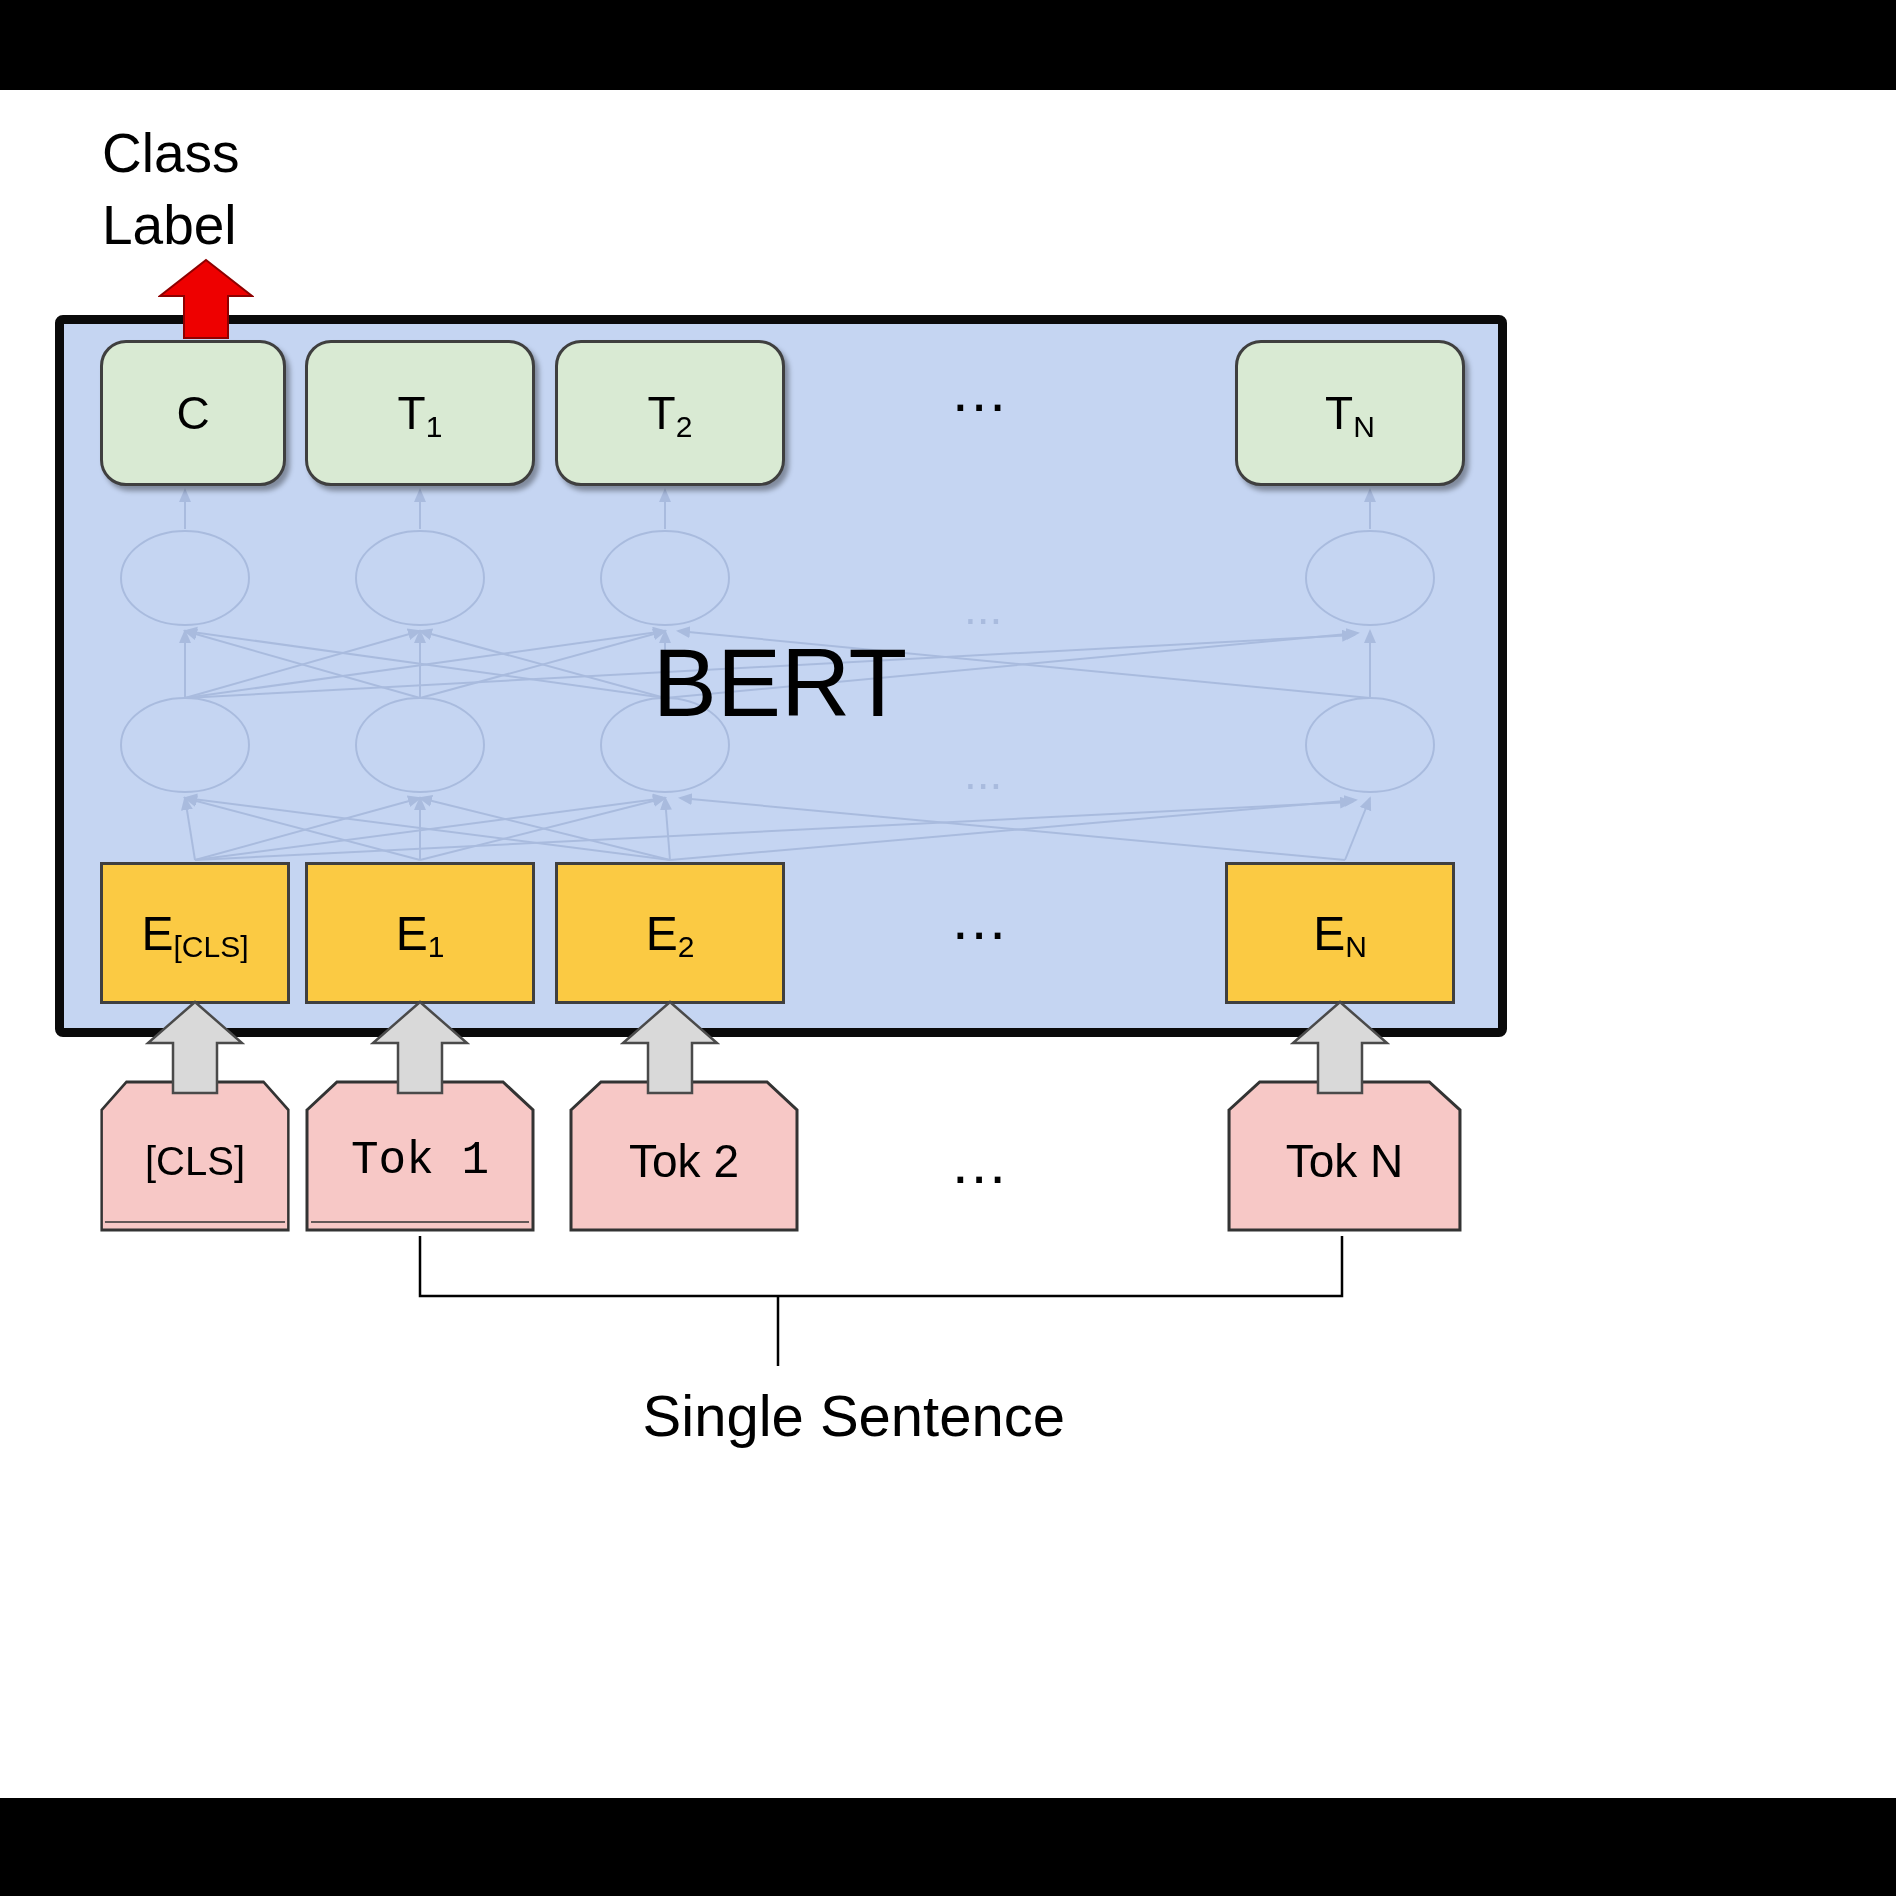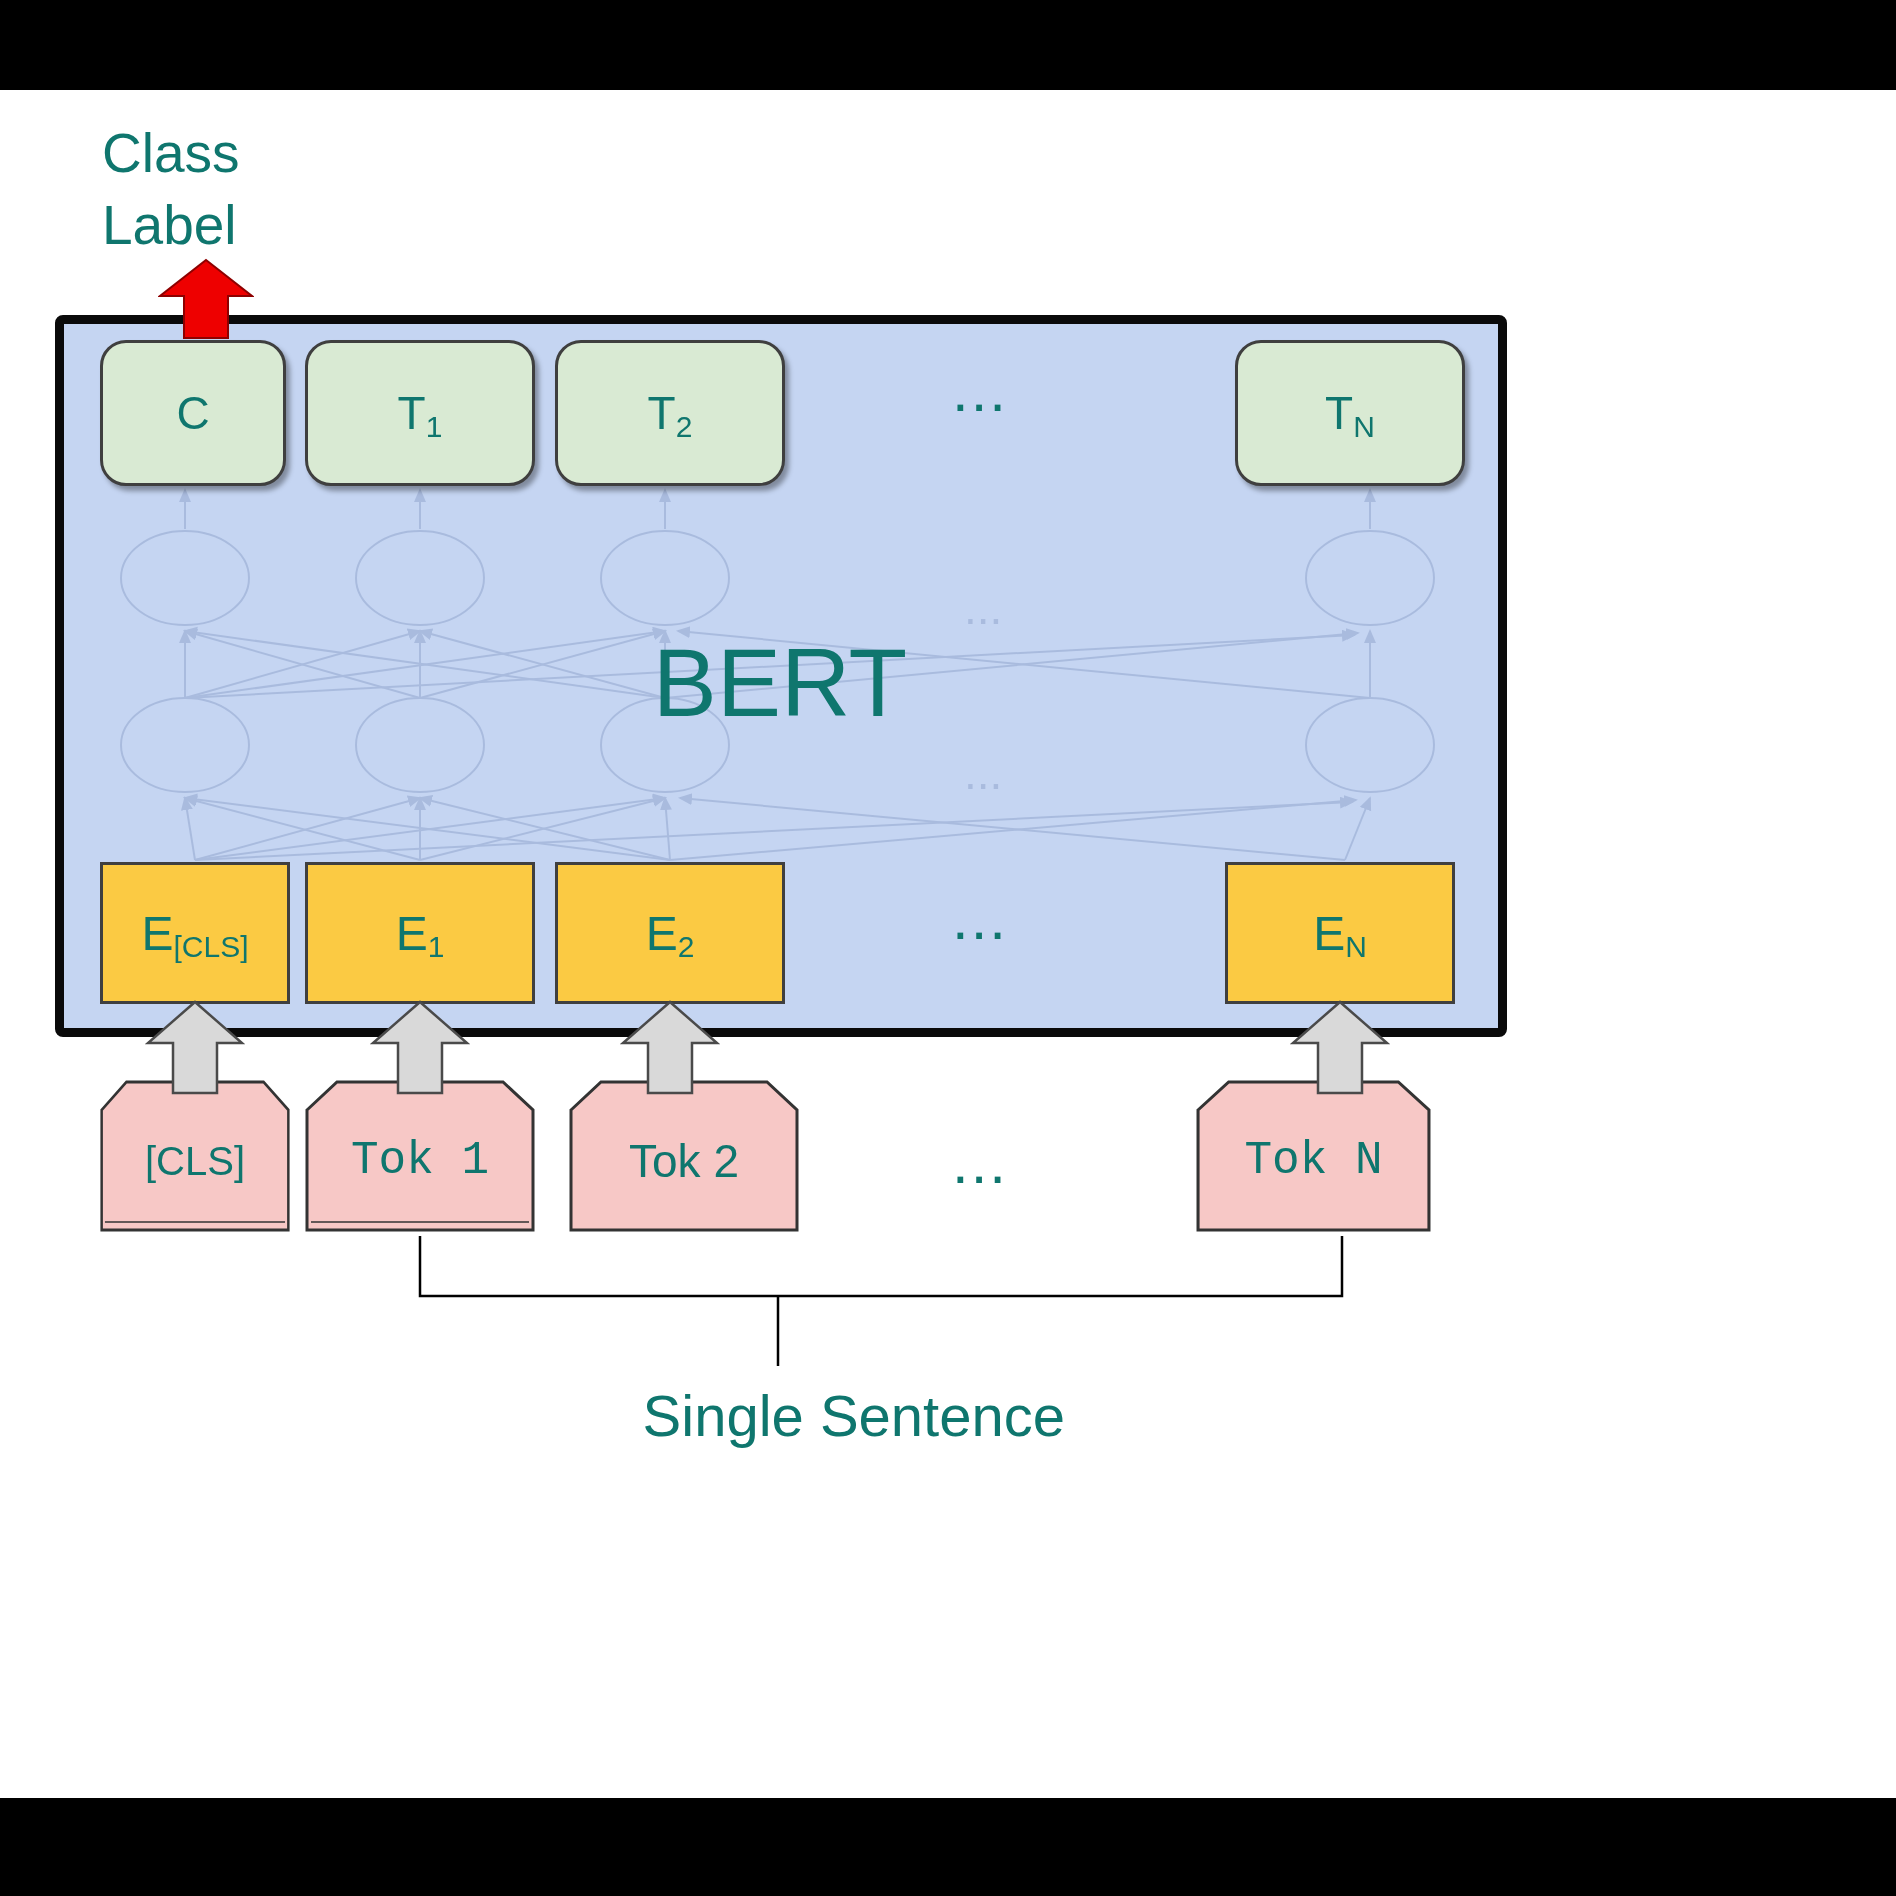--- a/index.html
+++ b/index.html
@@ -1,18 +1,18 @@
 <!DOCTYPE html>
 <html><head>
 <meta charset="utf-8">
 <style>
   html,body { margin:0; padding:0; background:#ffffff; }
   .page {
     position:relative; width:1896px; height:1896px; overflow:hidden;
-    background:#ffffff; font-family:"Liberation Sans","DejaVu Sans",sans-serif; color:#0f766e;
+    background:#ffffff; font-family:"Liberation Sans","DejaVu Sans",sans-serif; color:#000000;
   }
   .bar { position:absolute; left:0; width:1896px; background:#000; z-index:20; }
   .bar-top { top:0; height:90px; }
   .bar-bottom { top:1798px; height:98px; }
 
   .class-label { position:absolute; left:102px; top:118px; font-size:55px; line-height:1.3; z-index:7; }
 
   .red-arrow { position:absolute; left:158px; top:258px; z-index:6; }
 
   .bert-box {
@@ -195,21 +195,21 @@
       <line x1="6" y1="142" x2="224" y2="142" stroke="#333333" stroke-width="1.5"></line>
     </svg>
     <div class="tlabel">Tok 1</div>
   </div>
   <div class="token" style="left:569px;width:230px;">
     <svg class="tshape" viewBox="0 0 230 152" preserveAspectRatio="none">
       <polygon points="2,30 32,2 198,2 228,30 228,150 2,150" fill="#f7c8c6" stroke="#333333" stroke-width="3"></polygon>
     </svg>
     <div class="tlabel">Tok 2</div>
   </div>
-  <div class="token" style="left:1196px;width:235px;font-family:Liberation Mono, monospace;">
+  <div class="token" style="left:1227px;width:235px;">
     <svg class="tshape" viewBox="0 0 230 152" preserveAspectRatio="none">
       <polygon points="2,30 32,2 198,2 228,30 228,150 2,150" fill="#f7c8c6" stroke="#333333" stroke-width="3"></polygon>
     </svg>
     <div class="tlabel">Tok N</div>
   </div>
 
   <div class="dots dots-bottom">...</div>
 
   <svg class="bracket" width="960" height="135" viewBox="0 0 960 135">
     <path d="M20,2 V62 H942 V2 M378,62 V132" fill="none" stroke="#000000" stroke-width="2.5"></path>

